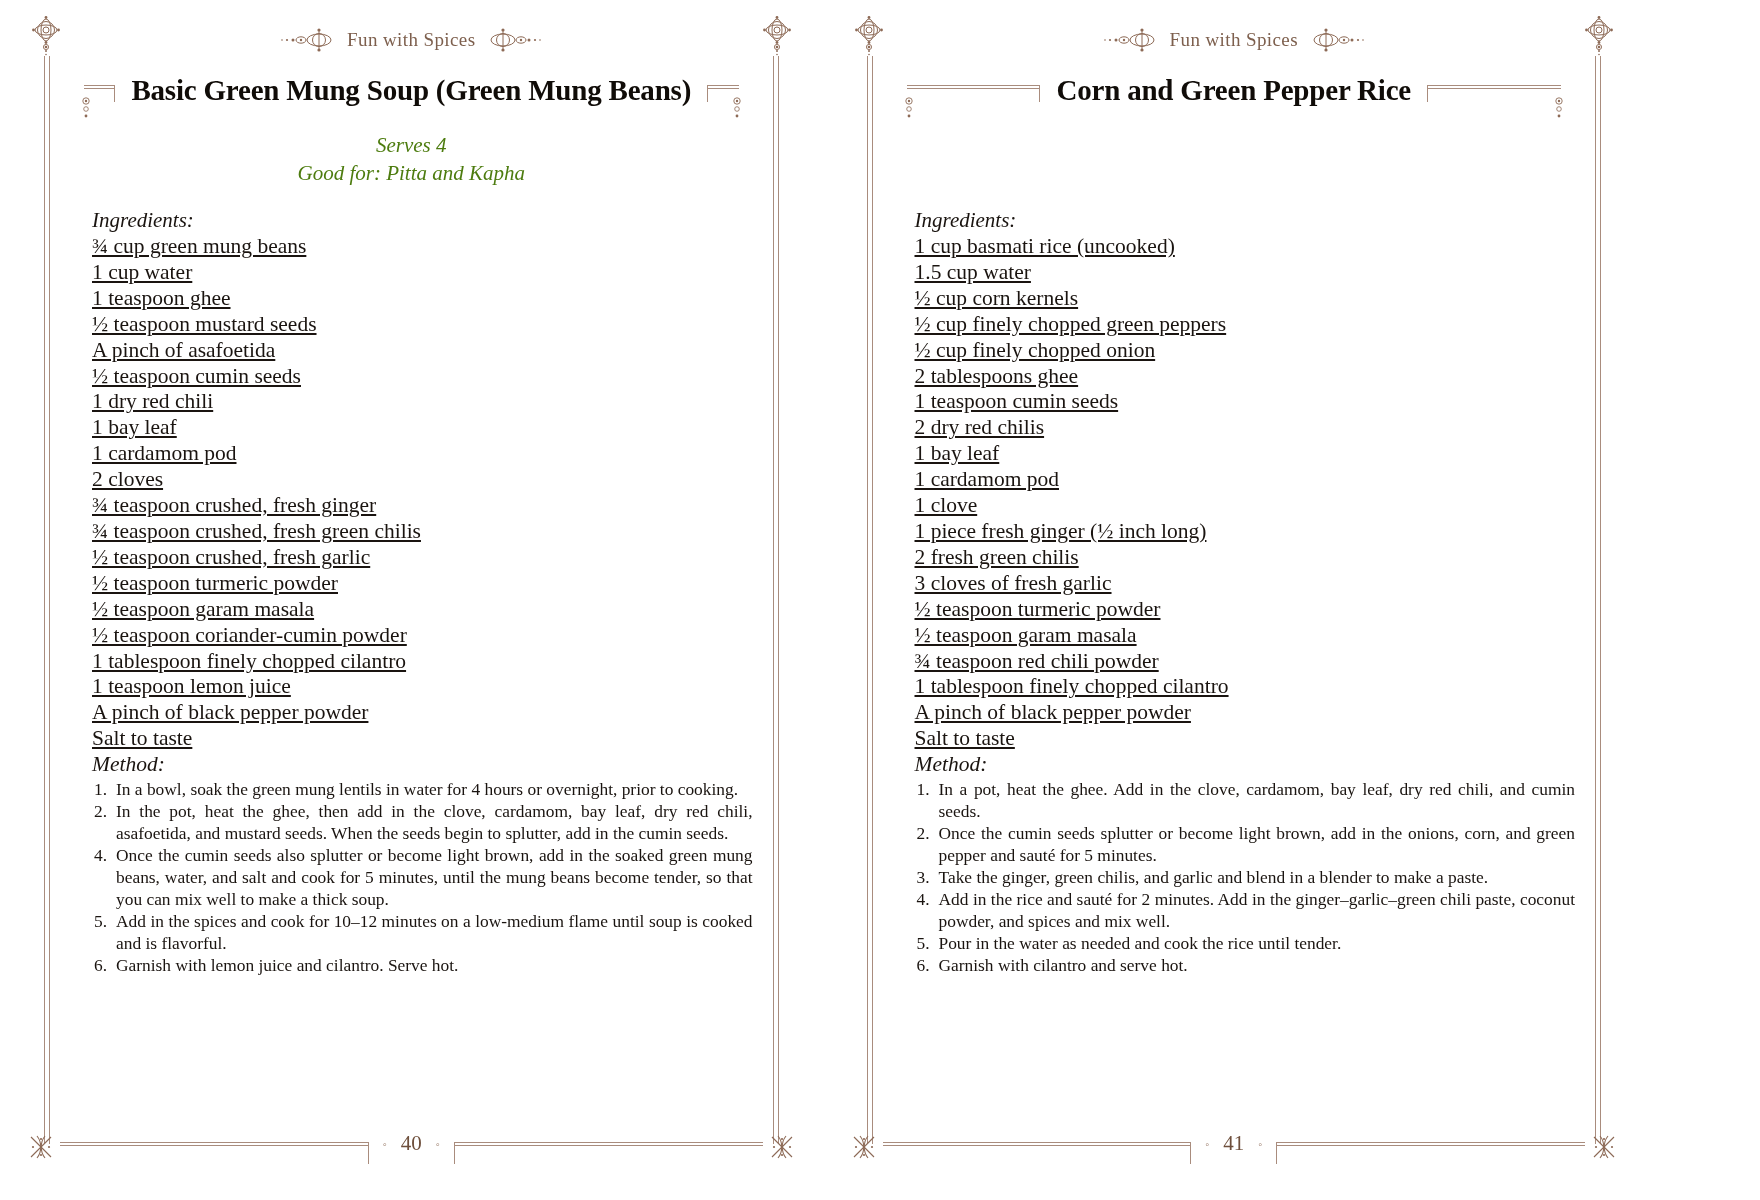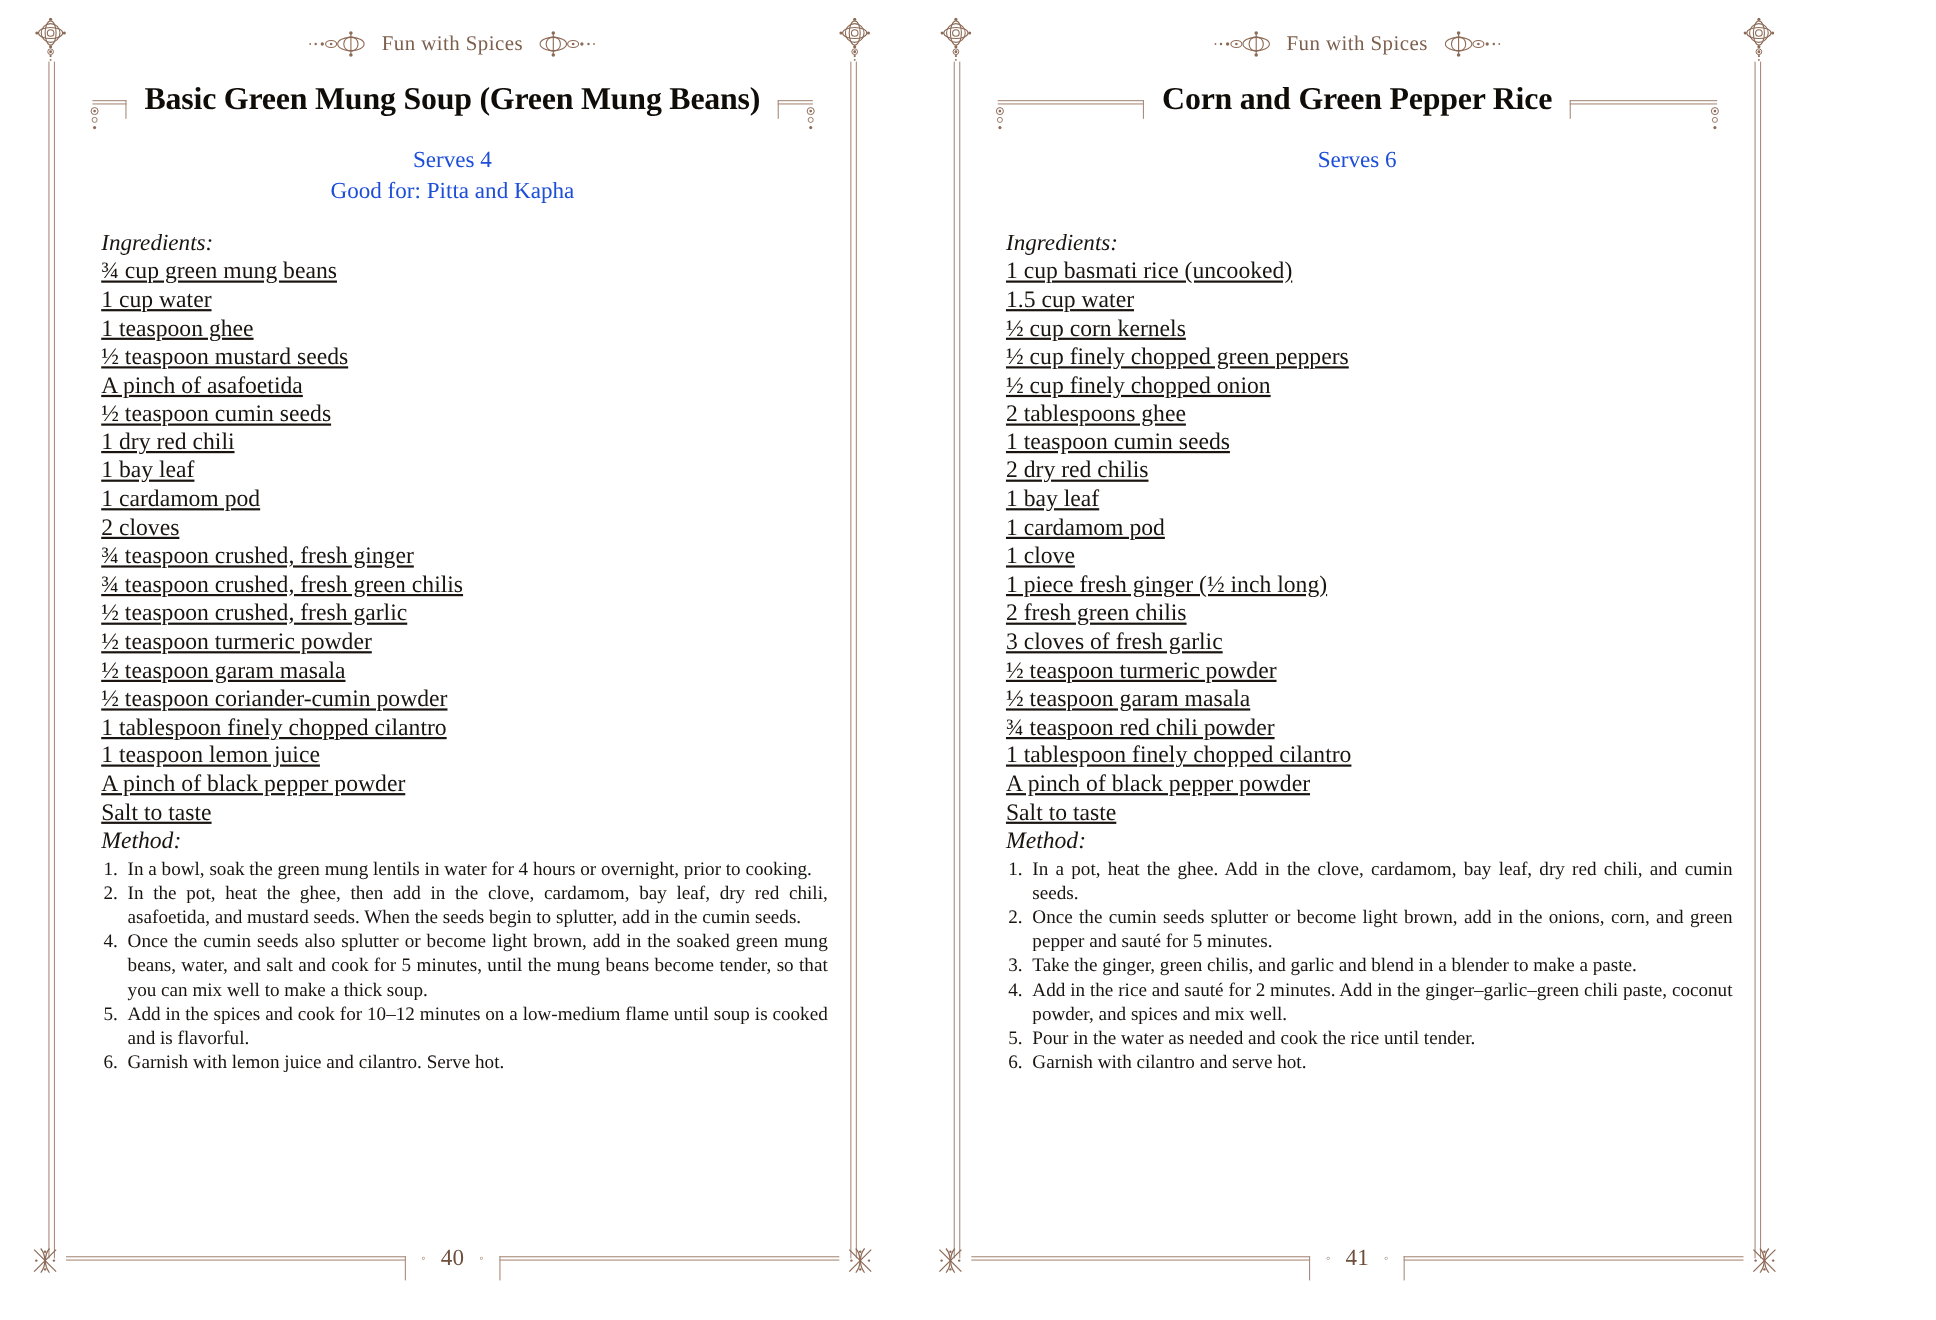--- a/index.html
+++ b/index.html
@@ -77,21 +77,21 @@
   }
   .rh-orn { display: inline-flex; align-items: center; color: #8d6a56; }
 
   
   .title-band {
     position: absolute;
     top: 74px;
     left: 56px;
     right: 56px;
     display: flex;
-    align-items: center;
+    align-items: flex-start;
     gap: 0;
   }
   .title-rule {
     flex: 1 1 auto;
     position: relative;
     height: 22px;
   }
   .title-rule::before {
     content: "";
     position: absolute;
@@ -141,23 +141,24 @@
   .drop-orn.dl { left: 80px; }
   .drop-orn.dr { right: 80px; }
 
   
   .serves-block {
     position: absolute;
     top: 132px;
     left: 90px;
     right: 90px;
     text-align: center;
+    font-style: italic;
     font-size: 21px;
     line-height: 1.33;
-    color: #1d4ed8;
+    color: #4d7c0f;
   }
 
   
   .content {
     position: absolute;
     top: 208px;
     left: 92px;
     right: 70px;
   }
   .section-label {
@@ -595,21 +596,20 @@
     <div class="drop-orn dr">
       <svg width="12" height="30" viewBox="0 0 12 30">
         <circle cx="6" cy="5" r="3.2" fill="none" stroke="#8d6a56" stroke-width="0.9"></circle>
         <circle cx="6" cy="5" r="1.2" fill="#8d6a56"></circle>
         <circle cx="6" cy="13" r="2.3" fill="none" stroke="#8d6a56" stroke-width="0.8"></circle>
         <circle cx="6" cy="20" r="1.4" fill="#8d6a56"></circle>
       </svg>
     </div>
 
     <div class="serves-block">
-      <div>Serves 6</div>
     </div>
 
     <div class="content">
       <div class="section-label">Ingredients:</div>
       <ul class="ingredients" id="ing-1">
           <li>1 cup basmati rice (uncooked)</li>
           <li>1.5 cup water</li>
           <li>½ cup corn kernels</li>
           <li>½ cup finely chopped green peppers</li>
           <li>½ cup finely chopped onion</li>

